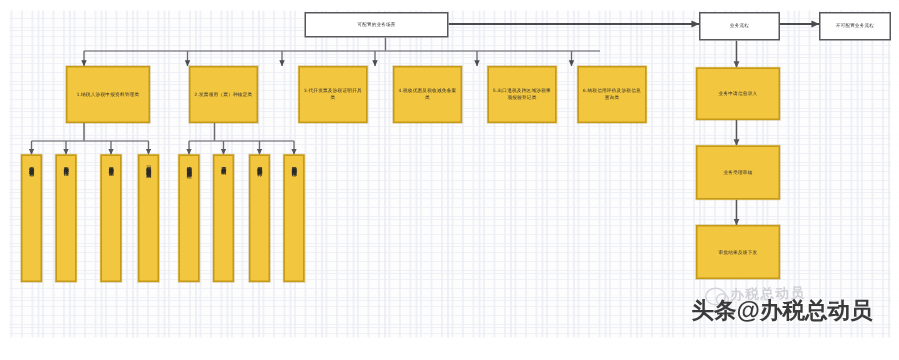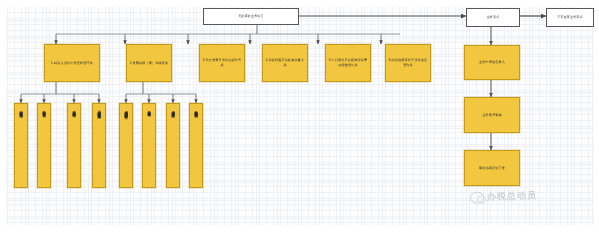--- a/index.html
+++ b/index.html
@@ -257,18 +257,21 @@
   </div>
   <div class="node yellow vert" style="left:189px; top:103px; width:14px; height:85px;">
     <span class="node-label">发票验旧缴销及发票挂失损毁报告</span>
   </div>
 
   <div class="watermark-wechat" style="left:470px; top:190px;">
     <span class="wechat-glyph"></span>
     <span>办税总动员</span>
   </div>
 
+  <div class="watermark-toutiao" style="left:461px; top:198px;">
+    <span>头条</span><span class="at">@</span><span>办税总动员</span>
+  </div>
 
   <div class="edge-fade-top"></div>
   <div class="edge-fade-left"></div>
   <div class="edge-fade-right"></div>
   <div class="edge-fade-bottom"></div>
 </div>
 
 </body></html>

